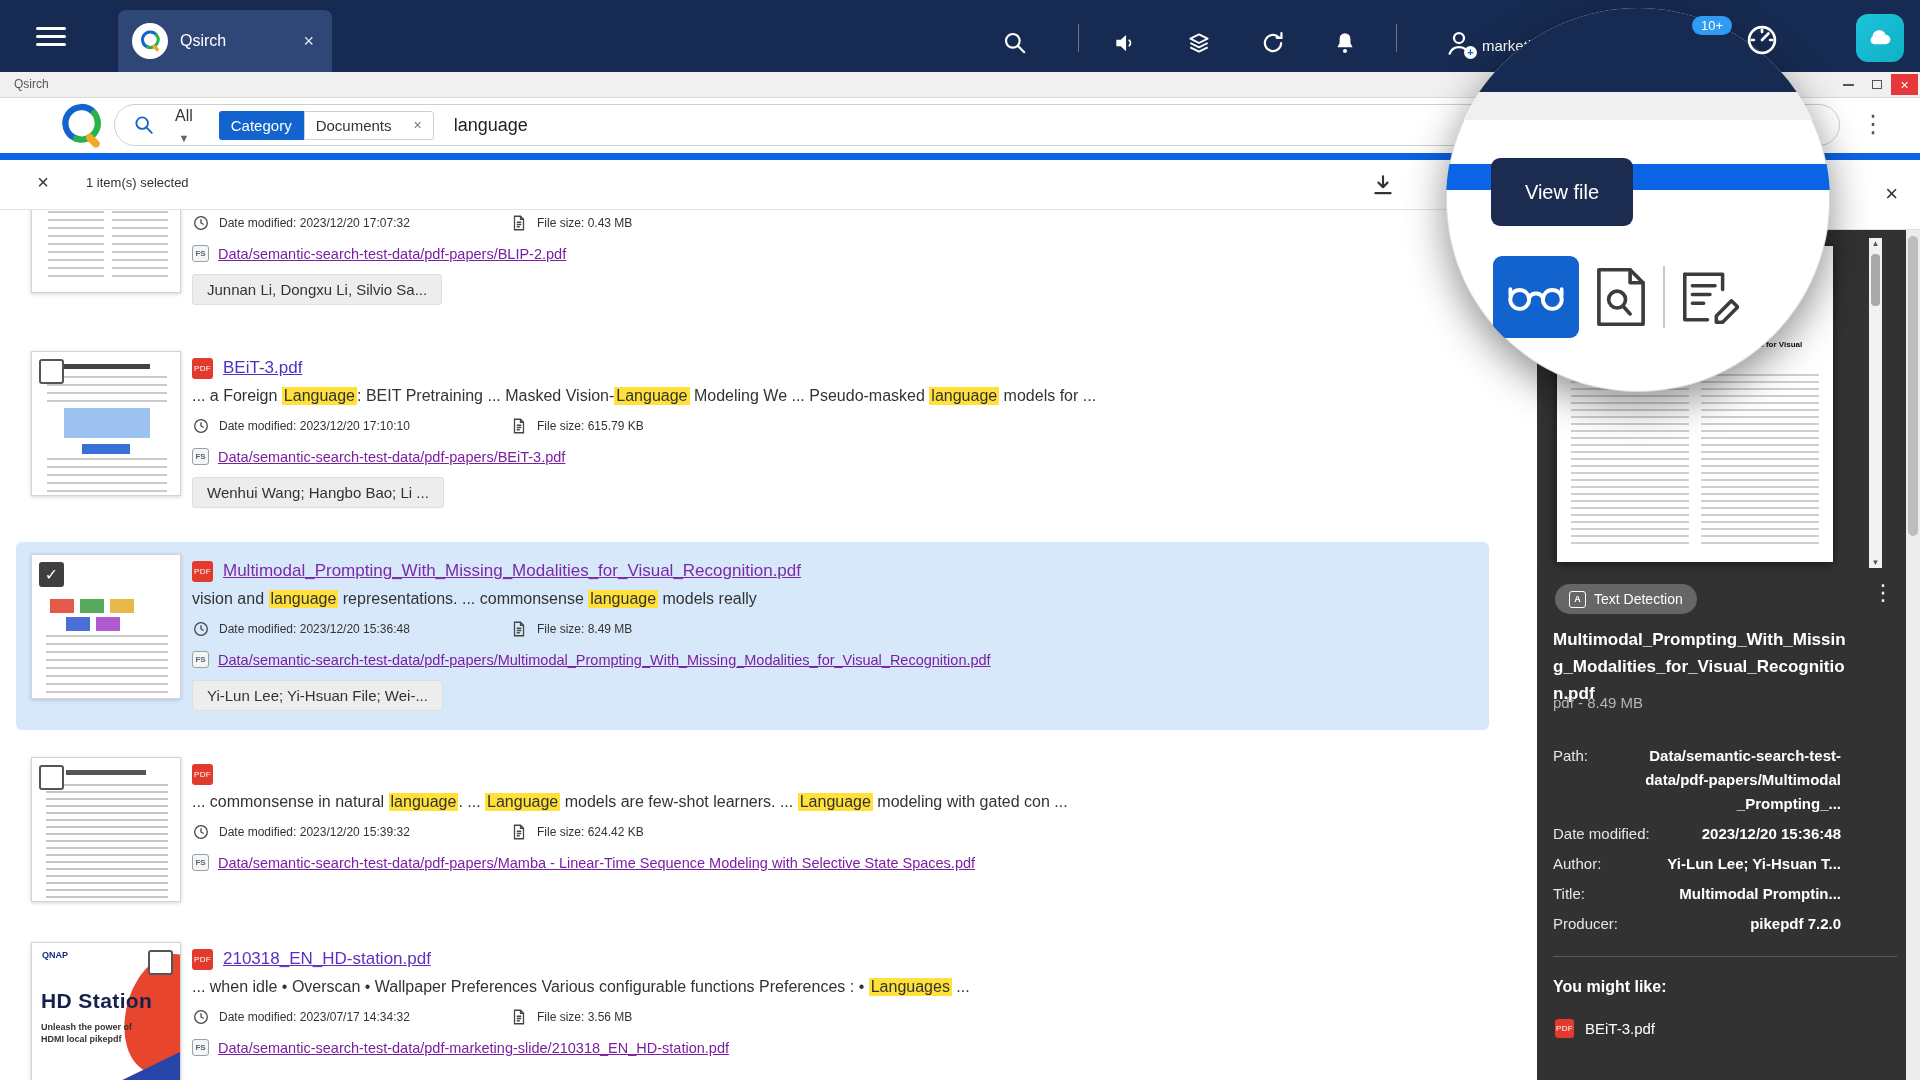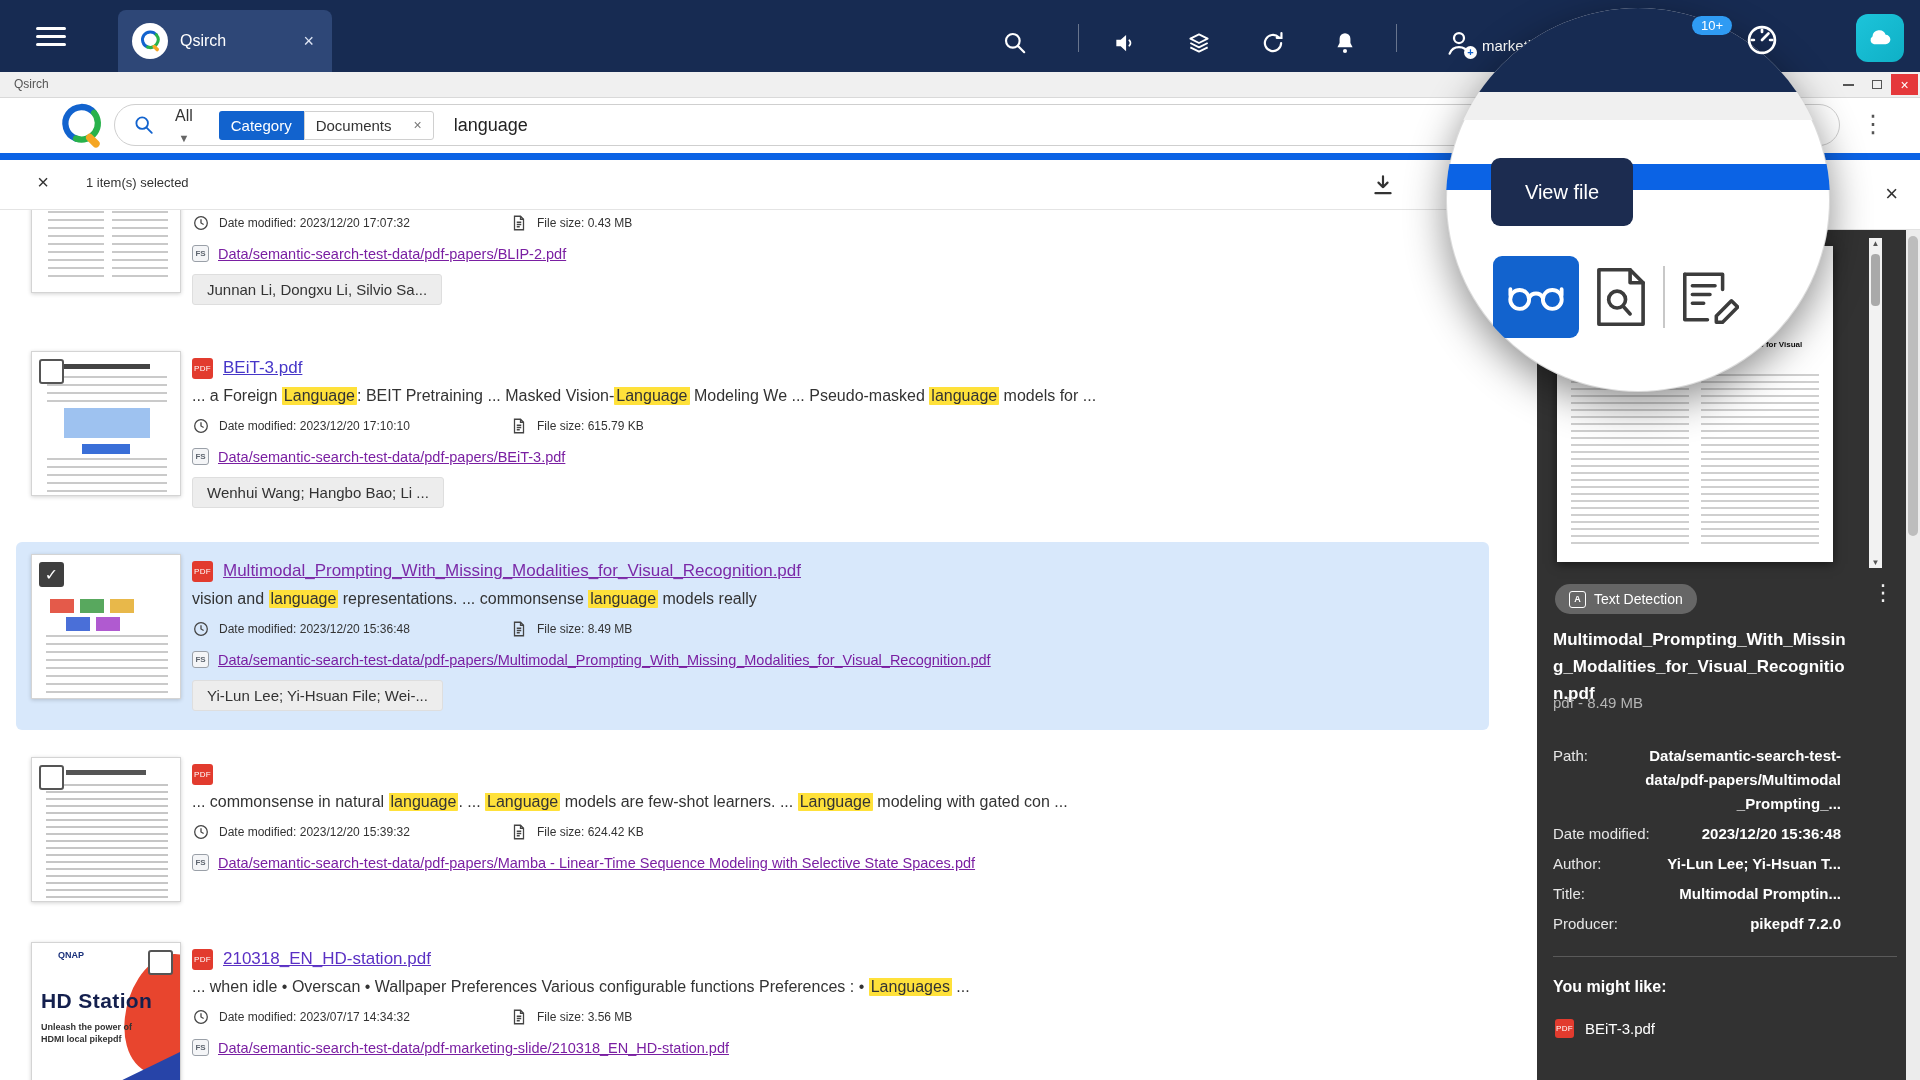--- a/index.html
+++ b/index.html
@@ -94,21 +94,21 @@
   .thumb.paper4{background-color:#fff;background-repeat:no-repeat;background-image:
     linear-gradient(#555,#555),
     repeating-linear-gradient(#c6c6c6 0 2px,transparent 2px 7px);
     background-size:80px 5px,122px 116px;
     background-position:34px 12px,14px 26px;}
   .thumb.hd{background:#fff;}
   .thumb.hd::before{content:"";position:absolute;right:-26px;top:10px;width:80px;height:122px;background:#e8452e;
                     border-radius:48% 52% 46% 54%;transform:rotate(18deg);}
   .thumb.hd::after{content:"";position:absolute;right:0;bottom:0;width:0;height:0;
                    border-left:70px solid transparent;border-bottom:34px solid #2744a8;}
-  .hd-brand{position:absolute;left:26px;top:7px;font-size:9px;font-weight:bold;color:#19307a;z-index:2;}
+  .hd-brand{position:absolute;left:10px;top:7px;font-size:9px;font-weight:bold;color:#19307a;z-index:2;}
   .hd-title{position:absolute;left:9px;top:46px;font-size:21px;font-weight:bold;color:#14204e;letter-spacing:.4px;z-index:2;}
   .hd-sub{position:absolute;left:9px;top:78px;font-size:9px;font-weight:bold;color:#333;width:95px;line-height:12px;z-index:2;}
   .thumb.hd .cb{left:auto;right:7px;top:7px;}
 
   .titleline{position:absolute;left:192px;top:6px;display:flex;align-items:center;gap:10px;height:26px;}
   .pdficon{width:21px;height:21px;background:var(--pdf-red,#e23b2e);border-radius:3px;color:#fff;font-size:8px;font-weight:normal;
            display:flex;align-items:center;justify-content:center;letter-spacing:.3px;flex:none;}
   .pdficon.small{width:19px;height:19px;}
   a.title{font-size:17px;text-decoration:underline;}
   .snippet{position:absolute;left:192px;top:38px;font-size:16px;color:#333;width:1290px;white-space:nowrap;overflow:hidden;}

